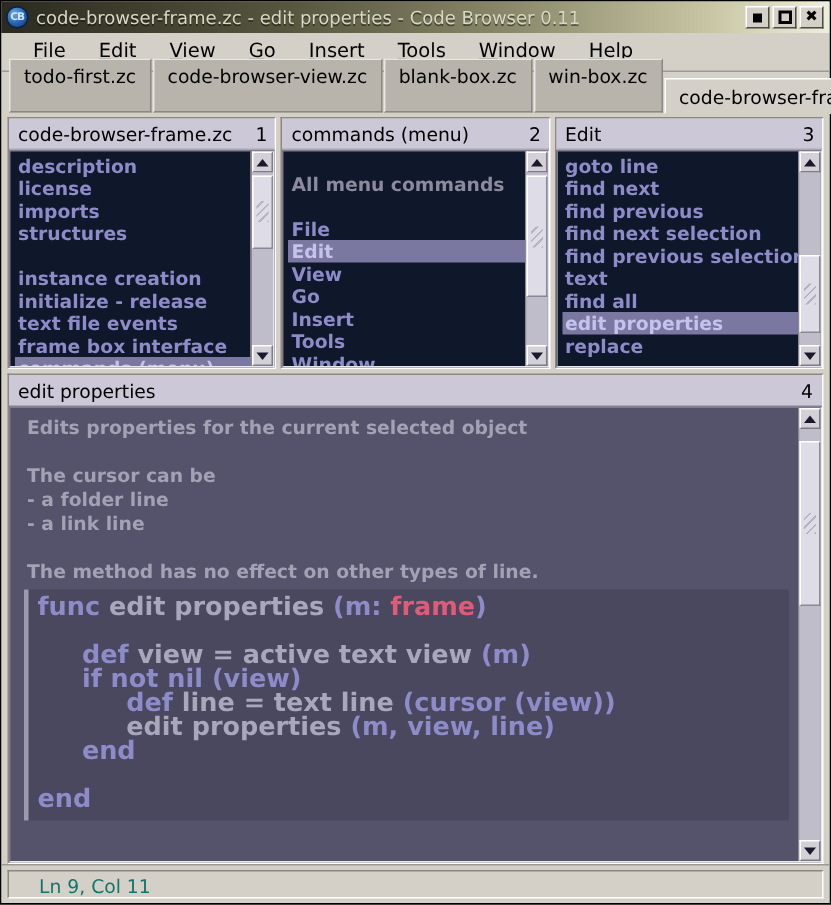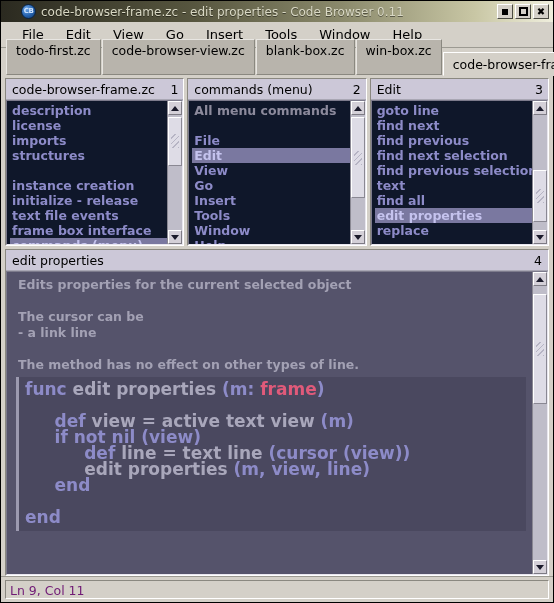--- a/index.html
+++ b/index.html
@@ -27,21 +27,21 @@
     flex-direction: column;
   }
 
   
   #titlebar {
     height: 21px;
     flex: 0 0 21px;
     background: linear-gradient(to right, #2b2a20 0%, #57563f 35%, #8b8a6c 62%, #c9c7a5 86%, #efeedd 100%);
     display: flex;
     align-items: center;
-    padding: 0 2px 0 20px;
+    padding: 0 2px 0 3px;
     position: relative;
   }
   #app-icon {
     width: 15px; height: 15px;
     border-radius: 50%;
     background: radial-gradient(circle at 35% 30%, #6fa8e8 0%, #2563b0 55%, #133968 100%);
     border: 1px solid #0a2344;
     box-sizing: border-box;
     color: #cfe4ff;
     font-size: 7px;
@@ -216,21 +216,21 @@
     color: #8d8bc8;
     line-height: 15px;
     height: 15px;
     white-space: nowrap;
     overflow: hidden;
     padding-left: 2px;
     cursor: pointer;
     font-family: "DejaVu Sans", sans-serif;
   }
   .list-item.blank { color: transparent; }
-  .list-item.muted { color: #8c8a9c; }
+  .list-item.muted { color: #8c8a9c; margin-top: 12px; }
   .list-item.sel {
     background: #7a78a0;
     color: #c5c3ee;
   }
 
   
   .vscroll {
     flex: 0 0 15px;
     width: 15px;
     background: #bfbdc9;
@@ -370,22 +370,22 @@
     align-items: center;
     padding: 0 4px;
     box-sizing: border-box;
     border-top: 1px solid #9c9a92;
   }
   #status-field {
     flex: 1 1 auto;
     height: 19px;
     line-height: 19px;
     font-size: 12.5px;
-    color: #701a75;
-    padding-left: 4px;
+    color: #0f766e;
+    padding-left: 20px;
     border: 1px solid;
     border-color: #8a8880 #fff #fff #8a8880;
     box-sizing: border-box;
     background: #d4d0c8;
   }
 </style>
 </head>
 <body>
 
 <div id="window">
@@ -534,20 +534,21 @@
     <div id="editor-pane">
       <div id="editor-header">
         <span class="pane-title">edit properties</span>
         <span class="pane-num">4</span>
       </div>
       <div id="editor-body">
         <div id="doc">
           <div class="doc-line">Edits properties for the current selected object</div>
           <div class="doc-line empty">&nbsp;</div>
           <div class="doc-line">The cursor can be</div>
+          <div class="doc-line">- a folder line</div>
           <div class="doc-line">- a link line</div>
           <div class="doc-line empty">&nbsp;</div>
           <div class="doc-line">The method has no effect on other types of line.</div>
 
           <div class="code-block">
             <div class="code-line"><span class="kw">func</span><span> edit properties </span><span class="pn">(m: </span><span class="ty">frame</span><span class="pn">)</span></div>
             <div class="code-line empty">&nbsp;</div>
             <div class="code-line"><span>     </span><span class="kw">def</span><span> view = active text view </span><span class="pn">(m)</span></div>
             <div class="code-line"><span>     </span><span class="kw">if not nil </span><span class="pn">(view)</span></div>
             <div class="code-line"><span>          </span><span class="kw">def</span><span> line = text line </span><span class="pn">(cursor (view))</span></div>

